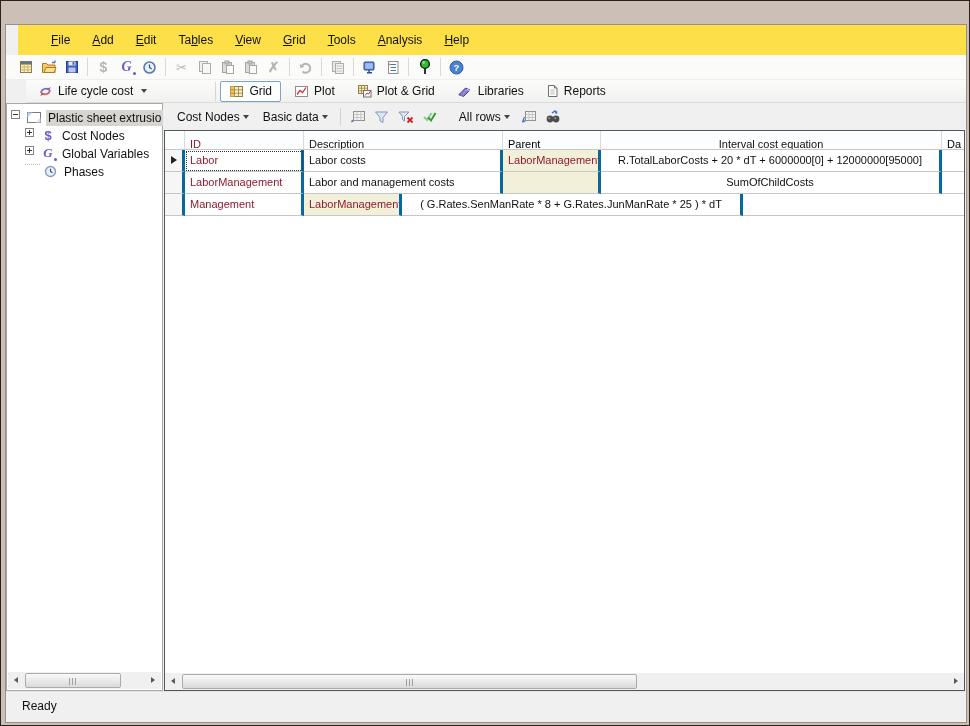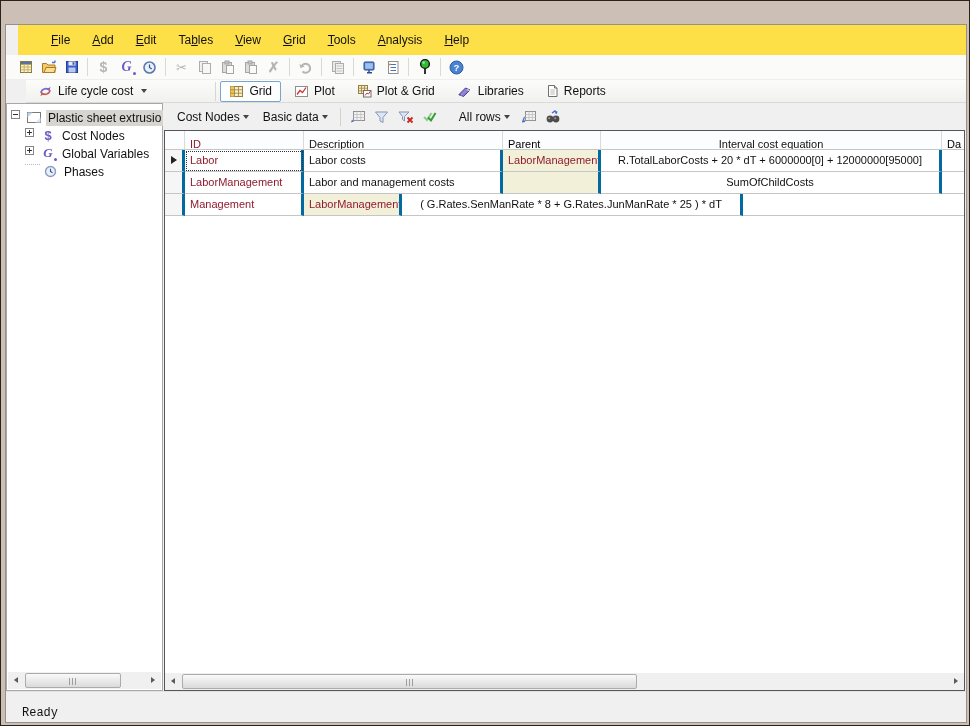--- a/index.html
+++ b/index.html
@@ -88,21 +88,21 @@
   .sb-btn{width:17px;height:17px;position:relative;flex:none;}
   .sb-btn::after{content:"";position:absolute;top:5px;width:0;height:0;border-top:3.5px solid transparent;border-bottom:3.5px solid transparent;}
   .sb-left::after{left:6px;border-right:4px solid #5A5A5A;}
   .sb-right::after{left:7px;border-left:4px solid #5A5A5A;}
   .sb-thumb{height:15px;margin:1px 0;background:linear-gradient(#FAFAFA,#DADADA);border:1px solid #ABABAB;border-radius:2px;position:relative;}
   .sb-thumb::after{content:"";position:absolute;left:50%;top:4px;width:8px;height:7px;margin-left:-4px;
     background:repeating-linear-gradient(90deg,#9E9E9E 0 1px,transparent 1px 3px);}
   .tree-hscroll{position:absolute;left:1px;right:1px;bottom:1px;}
   
   .statusbar{position:absolute;left:0;right:0;bottom:0;height:31px;background:#F0F0F0;border-top:1px solid #E3E3E1;
-             font-size:12px;color:#111;padding:14px 0 0 16px;font-family:Liberation Mono, monospace;}
+             font-size:12px;color:#111;padding:7px 0 0 16px;}
   svg{display:block;}
 </style>
 </head>
 <body>
 
 <div class="window">
 
 
   <div class="client">
 

